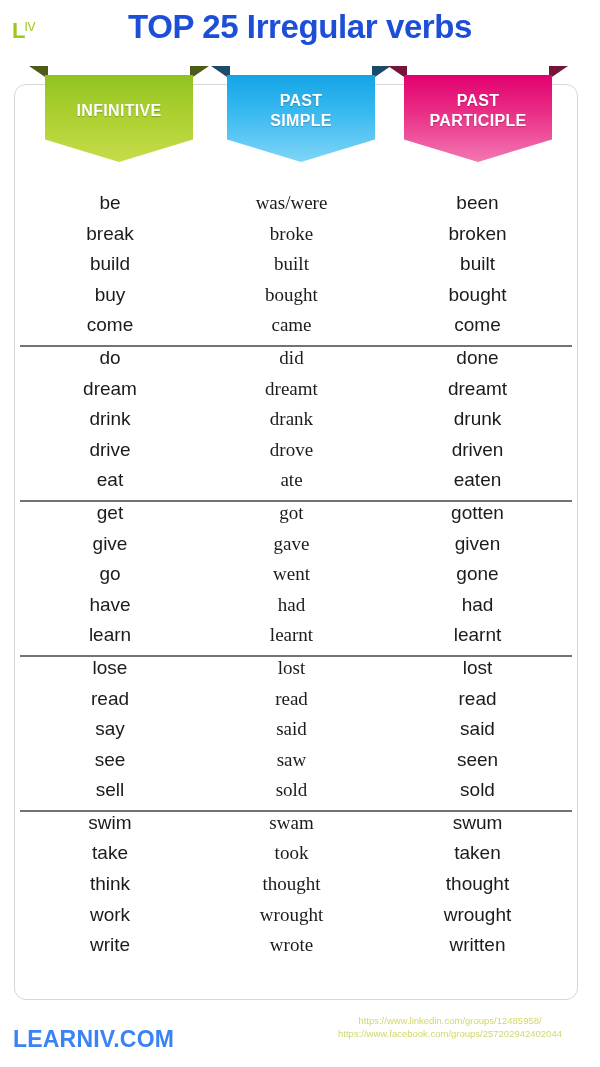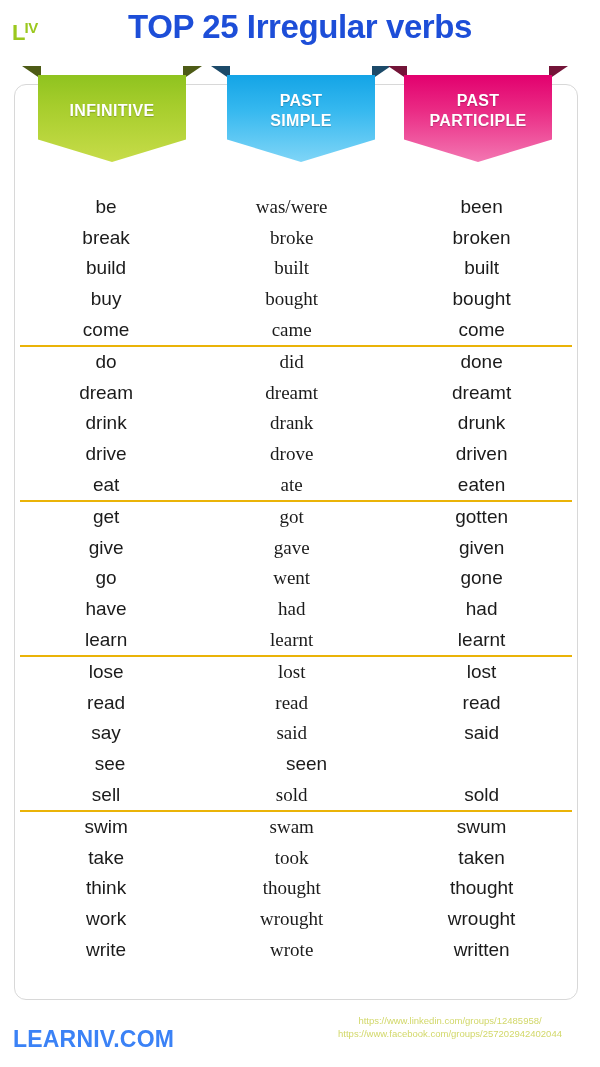--- a/index.html
+++ b/index.html
@@ -33,22 +33,22 @@
     font-family: "Liberation Sans", sans-serif;
     font-weight: 700;
     line-height: 1;
     white-space: nowrap;
   }
   .brand-mark .bm-l {
     font-size: 22px;
     letter-spacing: -1px;
   }
   .brand-mark .bm-iv {
-    font-size: 15px;
-    font-weight: 700;
+    font-size: 12px;
+    font-weight: 400;
     vertical-align: 7px;
     letter-spacing: -0.3px;
   }
   .page-title {
     position: absolute;
     left: 60px;
     top: 8px;
     width: 480px;
     text-align: center;
     font-size: 33px;
@@ -79,21 +79,21 @@
     width: 600px;
     height: 100px;
     z-index: 5;
   }
   .ribbon {
     position: absolute;
     top: 0;
     width: 148px;
     height: 96px;
   }
-  .ribbon-inf  { left: 38px;  }
+  .ribbon-inf  { left: 45px;  }
   .ribbon-ps   { left: 227px; }
   .ribbon-pp   { left: 404px; }
 
   .ribbon-body {
     position: absolute;
     left: 0;
     top: 9px;
     width: 148px;
     height: 87px;
     -webkit-clip-path: polygon(0 0, 100% 0, 100% 74%, 50% 100%, 0 74%);
@@ -142,27 +142,25 @@
   .table {
     position: absolute;
     left: 20px;
     top: 192px;
     width: 552px;
   }
   .verb-group {
     padding: 0;
   }
   .verb-group + .verb-group {
-    border-top: 2px solid #eab308;
+    border-top: 2px solid #737373;
   }
   .verb-row {
     display: flex;
     height: 30.6px;
-    align-items: center;
-    gap: 12px;
   }
   .cell {
     text-align: center;
     font-size: 19px;
     color: #1b1b1b;
     font-family: "Liberation Sans", sans-serif;
     font-weight: 400;
     white-space: nowrap;
   }
   .col-infinitive      { width: 180px; }
@@ -345,20 +343,21 @@
         <div class="cell col-past-simple">read</div>
         <div class="cell col-past-participle">read</div>
       </div>
       <div class="verb-row">
         <div class="cell col-infinitive">say</div>
         <div class="cell col-past-simple">said</div>
         <div class="cell col-past-participle">said</div>
       </div>
       <div class="verb-row">
         <div class="cell col-infinitive">see</div>
+        <div class="cell col-past-simple">saw</div>
         <div class="cell col-past-participle">seen</div>
       </div>
       <div class="verb-row">
         <div class="cell col-infinitive">sell</div>
         <div class="cell col-past-simple">sold</div>
         <div class="cell col-past-participle">sold</div>
       </div>
     </div>
     <div class="verb-group">
       <div class="verb-row">

